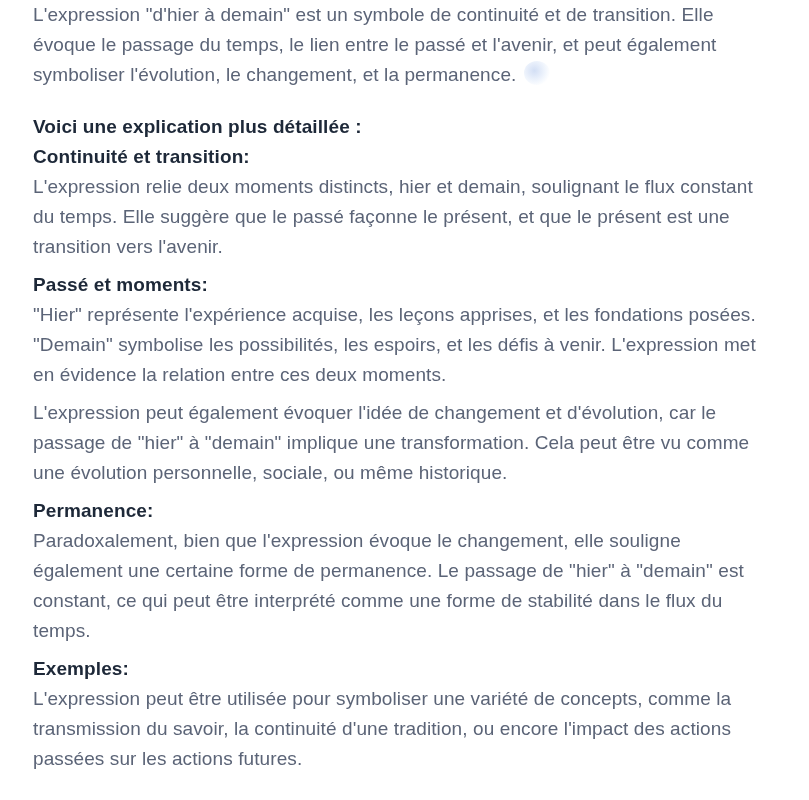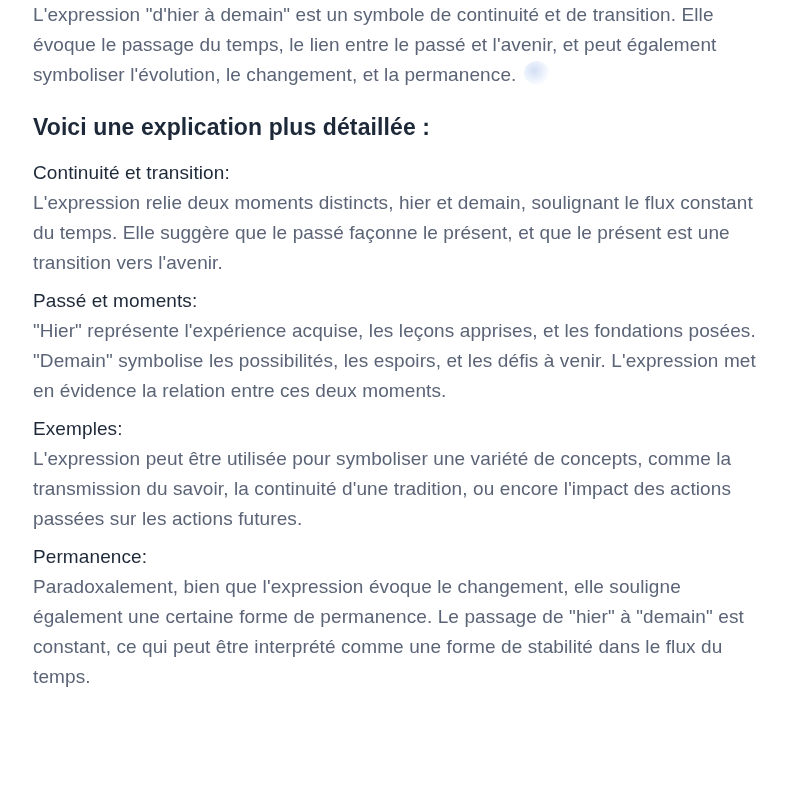--- a/index.html
+++ b/index.html
@@ -26,31 +26,31 @@
   .sparkle {
     display: inline-block;
     width: 26px;
     height: 24px;
     margin-left: 8px;
     vertical-align: -4px;
     border-radius: 50%;
     background: radial-gradient(circle at 40% 40%, rgba(174,196,236,0.55), rgba(220,232,250,0.35) 55%, rgba(255,255,255,0) 75%);
   }
   .subtitle {
-    margin: 0 0 16px 0;
-    font-size: 23px;
+    margin: 0 0 0 0;
+    font-size: 19px;
     line-height: 30px;
     font-weight: 700;
     color: #1d2838;
   }
   .section-heading {
     margin: 0;
     font-size: 19px;
     line-height: 30px;
-    font-weight: 400;
+    font-weight: 700;
     color: #1d2838;
   }
   .section-body {
     margin: 0 16px 8px 0;
   }
 </style>
 </head>
 <body>
 
 <div class="content">
@@ -65,25 +65,26 @@
     <h3 class="section-heading">Continuité et transition:</h3>
     <p class="section-body">L'expression relie deux moments distincts, hier et demain, soulignant le flux constant du temps. Elle suggère que le passé façonne le présent, et que le présent est une transition vers l'avenir.</p>
   </section>
 
   <section>
     <h3 class="section-heading">Passé et moments:</h3>
     <p class="section-body">"Hier" représente l'expérience acquise, les leçons apprises, et les fondations posées. "Demain" symbolise les possibilités, les espoirs, et les défis à venir. L'expression met en évidence la relation entre ces deux moments.</p>
   </section>
 
   <section>
+    <p class="section-body">L'expression peut également évoquer l'idée de changement et d'évolution, car le passage de "hier" à "demain" implique une transformation. Cela peut être vu comme une évolution personnelle, sociale, ou même historique.</p>
+  </section>
+
+  <section>
+    <h3 class="section-heading">Permanence:</h3>
+    <p class="section-body">Paradoxalement, bien que l'expression évoque le changement, elle souligne également une certaine forme de permanence. Le passage de "hier" à "demain" est constant, ce qui peut être interprété comme une forme de stabilité dans le flux du temps.</p>
   </section>
 
   <section>
     <h3 class="section-heading">Exemples:</h3>
     <p class="section-body">L'expression peut être utilisée pour symboliser une variété de concepts, comme la transmission du savoir, la continuité d'une tradition, ou encore l'impact des actions passées sur les actions futures.</p>
   </section>
 
-  <section>
-    <h3 class="section-heading">Permanence:</h3>
-    <p class="section-body">Paradoxalement, bien que l'expression évoque le changement, elle souligne également une certaine forme de permanence. Le passage de "hier" à "demain" est constant, ce qui peut être interprété comme une forme de stabilité dans le flux du temps.</p>
-  </section>
-
 </div>
 
 </body></html>

